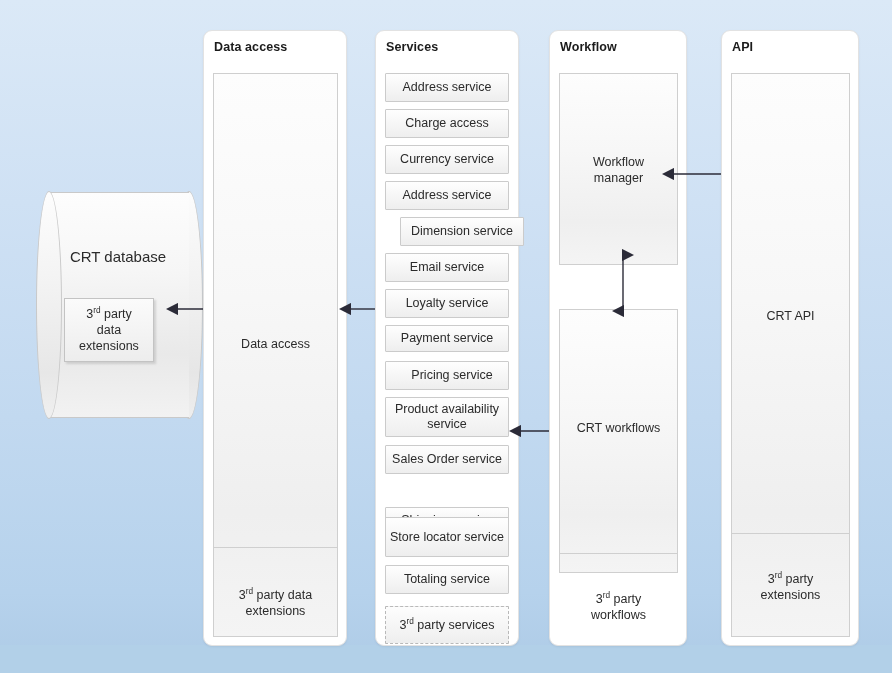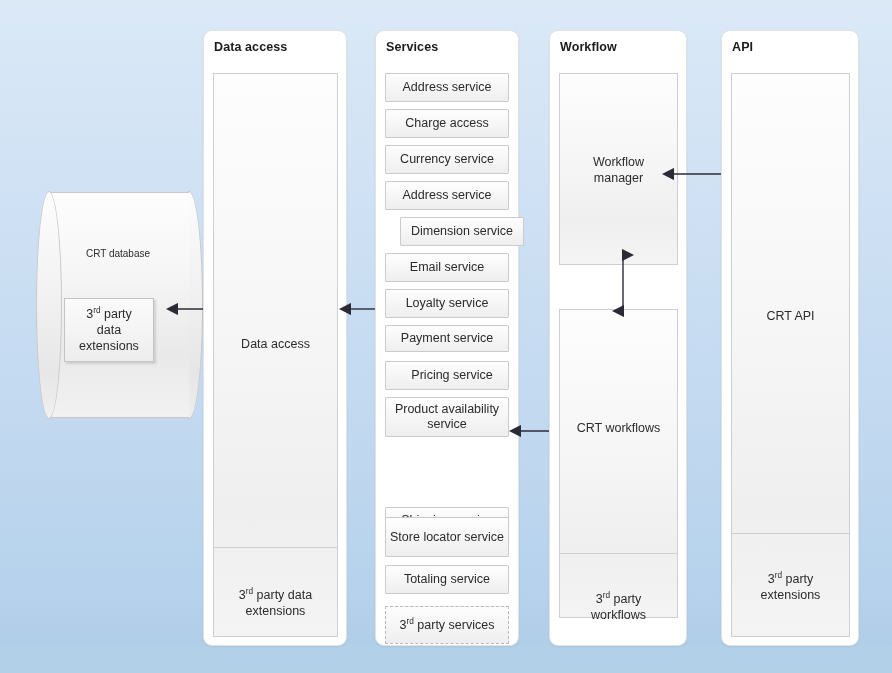--- a/index.html
+++ b/index.html
@@ -138,21 +138,21 @@
     background: linear-gradient(to bottom, #fdfdfd 0%, #f6f6f6 35%, #e9e9e9 72%, #f2f2f2 100%);
     border-top: 1px solid #c9c9c9;
     border-bottom: 1px solid #c9c9c9;
     box-sizing: border-box;
   }
   #db-label {
     position: absolute;
     left: 0; right: 0;
     top: 56px;
     text-align: center;
-    font-size: 10px;
+    font-size: 15px;
     color: #2b2b2b;
   }
   #db-inner-box {
     position: absolute;
     left: 16px;
     top: 106px;
     width: 90px;
     height: 64px;
     box-sizing: border-box;
     border: 1px solid #c3c3c3;
@@ -230,20 +230,21 @@
     <div class="svc-btn" style="left:9px; top:42px; width:124px; height:29px;">Address service</div>
     <div class="svc-btn" style="left:9px; top:78px; width:124px; height:29px;">Charge access</div>
     <div class="svc-btn" style="left:9px; top:114px; width:124px; height:29px;">Currency service</div>
     <div class="svc-btn" style="left:9px; top:150px; width:124px; height:29px;">Address service</div>
     <div class="svc-btn" style="left:24px; top:186px; width:124px; height:29px;">Dimension service</div>
     <div class="svc-btn" style="left:9px; top:222px; width:124px; height:29px;">Email service</div>
     <div class="svc-btn" style="left:9px; top:258px; width:124px; height:29px;">Loyalty service</div>
     <div class="svc-btn" style="left:9px; top:294px; width:124px; height:27px;">Payment service</div>
     <div class="svc-btn" style="left:9px; top:330px; width:124px; height:29px;padding-left:10px;">Pricing service</div>
     <div class="svc-btn" style="left:9px; top:366px; width:124px; height:40px;">Product availability service</div>
+    <div class="svc-btn" style="left:9px; top:414px; width:124px; height:29px;">Sales Order service</div>
     <div class="svc-btn" style="left:9px; top:476px; width:124px; height:26px;">Shipping service</div>
     <div class="svc-btn" style="left:9px; top:486px; width:124px; height:40px;">Store locator service</div>
     <div class="svc-btn" style="left:9px; top:534px; width:124px; height:29px;">Totaling service</div>
 
     <div class="svc-btn dashed" style="left:9px; top:575px; width:124px; height:38px;">
       <span><span>3</span><sup>rd</sup><span> party services</span></span>
     </div>
   </div>
 
   <svg class="arrow-svg" style="left:515px; top:420px;" width="66" height="22">
@@ -253,21 +254,21 @@
   <div class="column" style="left:549px; top:30px; width:138px; height:616px;">
     <div class="column-title">Workflow</div>
 
     <div class="panel" style="left:9px; top:42px; width:119px; height:192px;">
       <div class="panel-label" style="top:80px;">
         <span>Workflow</span><br>
         <span>manager</span>
       </div>
     </div>
 
-    <div class="panel" style="left:9px; top:278px; width:119px; height:309px;">
+    <div class="panel" style="left:9px; top:278px; width:119px; height:264px;">
       <div class="panel-label" style="top:110px;">CRT workflows</div>
       <div class="divider" style="top:243px;"></div>
       <div class="panel-label" style="top:281px;">
         <span>3</span><sup>rd</sup><span> party</span><br>
         <span>workflows</span>
       </div>
     </div>
   </div>
 
   <svg class="arrow-svg" style="left:612px; top:250px;" width="22" height="66">

